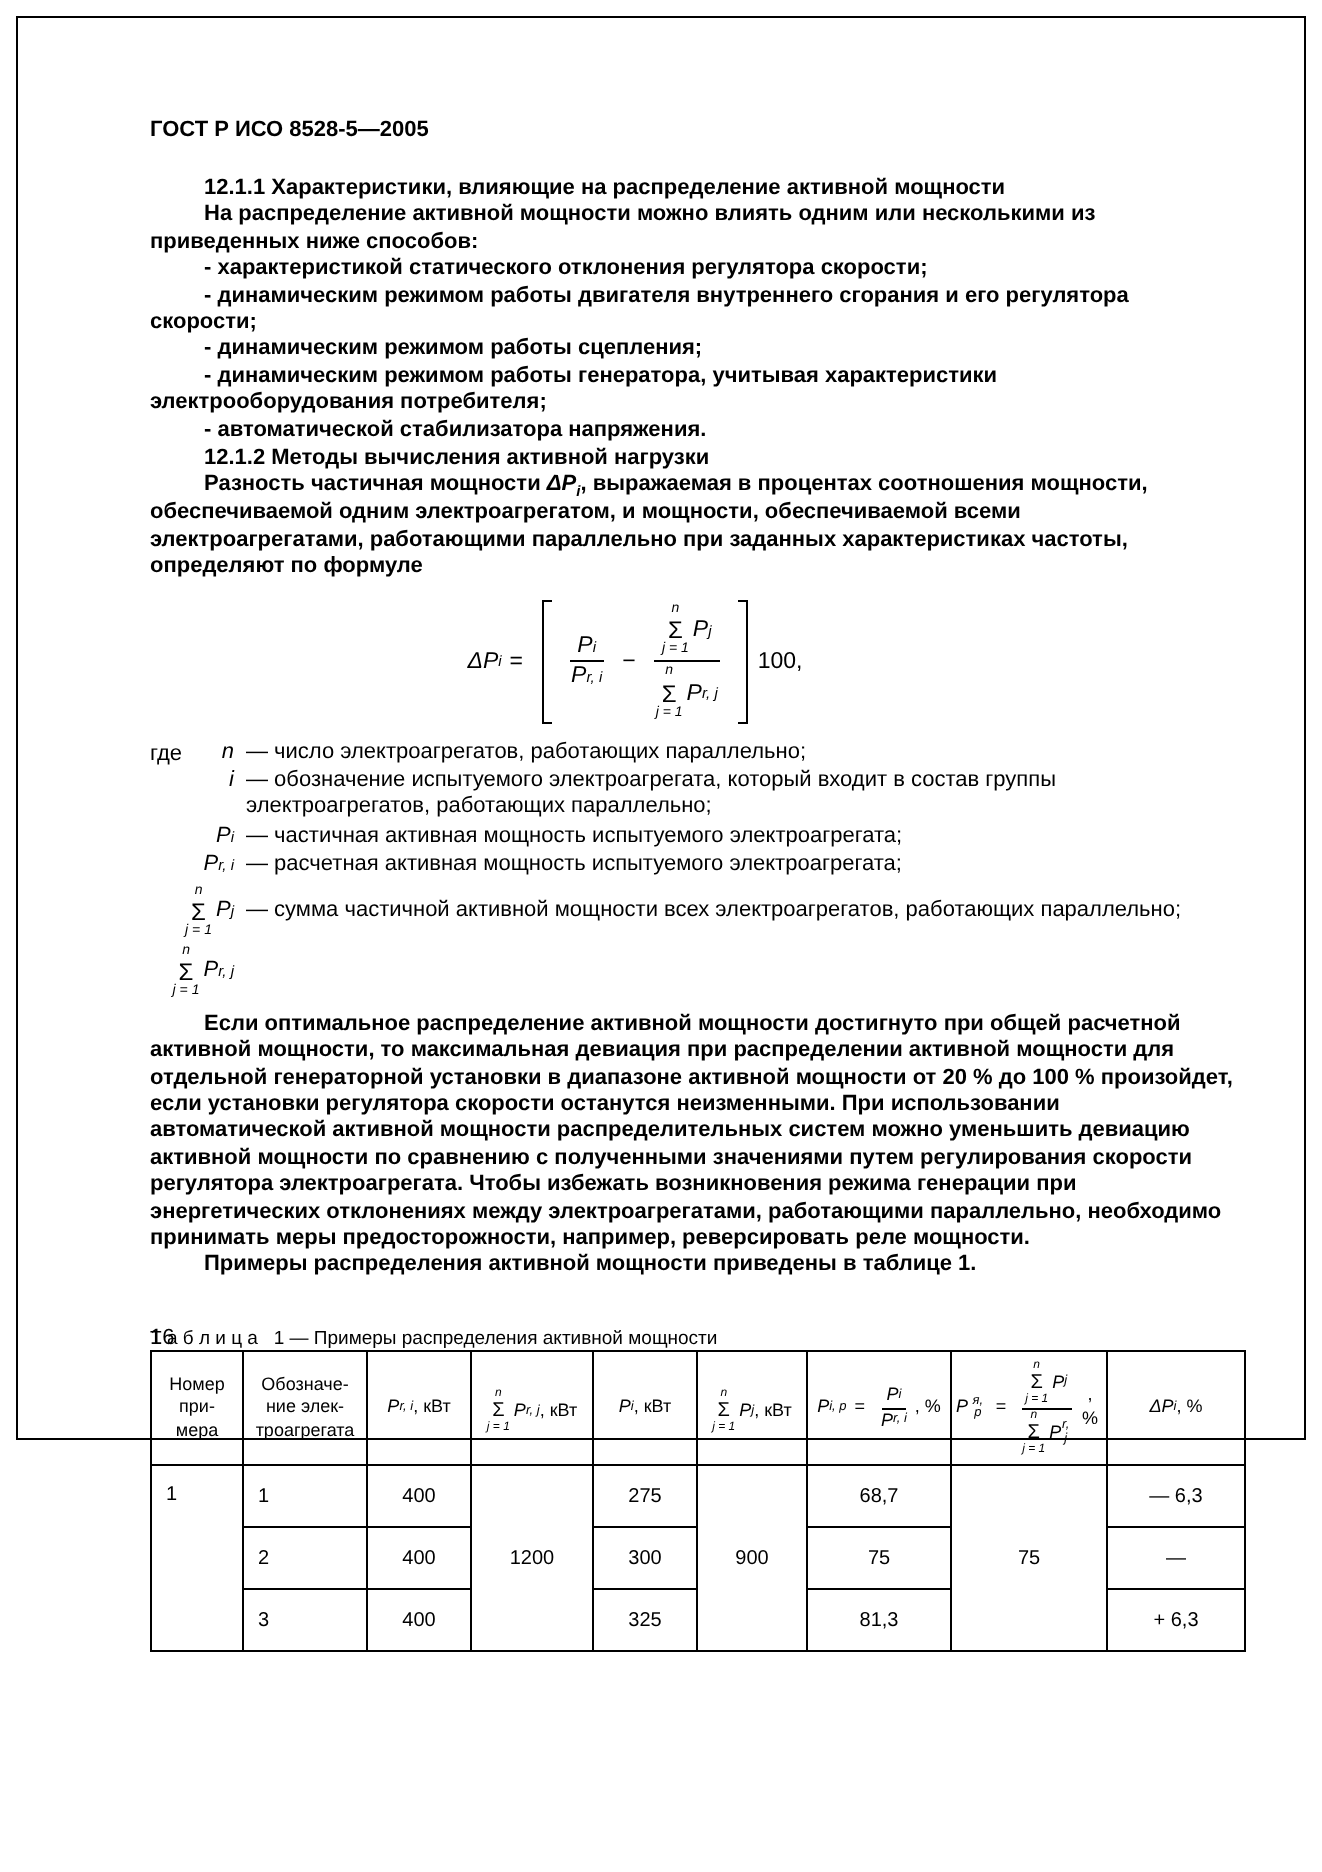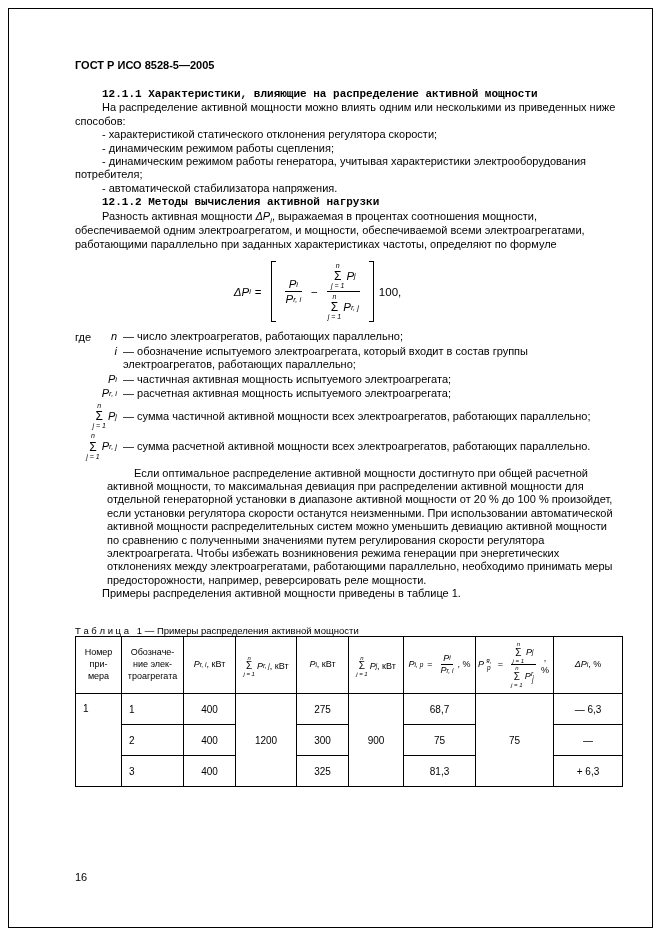--- a/index.html
+++ b/index.html
@@ -2,26 +2,26 @@
 <html><head>
 <meta charset="utf-8">
 <style>
   * { box-sizing: border-box; }
   html,body { margin:0; padding:0; }
   body {
     width:661px; height:936px; background:#ffffff; color:#000;
     font-family:"Liberation Sans", sans-serif; position:relative; overflow:hidden;
   }
   .page {
-    position:absolute; left:8px; top:8px; width:645px; height:920px;
+    position:absolute; left:8px; top:8px; width:645px; height:712px;
     border:1.5px solid #000; padding:50px 32px 0 66px;
   }
   .doc-header { font-weight:bold; font-size:11px; margin-bottom:17px; }
-  p { margin:0; font-size:11px; line-height:13.4px; text-indent:27px; }
-  p.h { font-weight:bold; margin-top:1px;font-family:Liberation Mono, monospace; }
+  p { margin:0; font-size:11px; line-height:13.4px; text-indent:27px;font-weight:bold; }
+  p.h { font-weight:bold; margin-top:1px; }
   .v { font-style:italic; }
   sub { font-size:7.5px; font-style:italic; line-height:1; }
   
   .formula { display:flex; justify-content:center; align-items:center; margin:10px 60px 8px 0; font-size:11.5px; }
   .eq { margin:0 4px; }
   .frac { display:inline-flex; flex-direction:column; align-items:center; margin:0 2px; }
   .frac .num, .frac .den { display:flex; align-items:center; justify-content:center; padding:1px 4px; }
   .frac .num { border-bottom:1px solid #000; }
   .sum { display:inline-flex; flex-direction:column; align-items:center; margin-right:2px; }
   .sum .top { font-size:7px; font-style:italic; line-height:1.15; }
@@ -31,21 +31,21 @@
   .brk { width:5px; align-self:stretch; }
   .brk.l { border:1.3px solid #000; border-right:none; margin-right:4px; }
   .brk.r { border:1.3px solid #000; border-left:none; margin-left:4px; }
   
   .where-list { position:relative; margin-top:3px; }
   .lead { position:absolute; left:0; top:1px; font-size:11px; }
   .where { display:flex; align-items:flex-start; font-size:11px; line-height:13.4px; margin-bottom:1px; }
   .where.tall { align-items:center; margin:2px 0; }
   .where .term { flex:0 0 48px; display:flex; justify-content:flex-end; align-items:center; padding-right:6px; }
   .where .desc { flex:1; }
-  .tail { margin-top:6px;margin-left:32px; }
+  .tail { margin-top:6px; }
   .h1213 { margin-top:7px; }
   
   .tbl-caption { font-size:9.5px; margin:24px 0 0; white-space:pre; }
   table.data { border-collapse:collapse; width:547px; table-layout:fixed; }
   .data th, .data td { border:1px solid #000; }
   .data th { font-weight:normal; font-size:9px; padding:4px 2px; vertical-align:middle; text-align:center; line-height:1.3; }
   .data td { font-size:10px; height:31px; text-align:center; vertical-align:middle; }
   .data td.left { text-align:left; padding-left:7px; }
   .data td.topleft { text-align:left; vertical-align:top; padding:9px 0 0 7px; }
   .hmath { display:inline-flex; align-items:center; justify-content:center; }
@@ -58,26 +58,27 @@
 </head>
 <body>
 
 <div class="page">
 
   <div class="doc-header">ГОСТ Р ИСО 8528-5—2005</div>
 
   <p class="h">12.1.1  Характеристики, влияющие на распределение активной мощности</p>
   <p>На распределение активной мощности можно влиять одним или несколькими из приведенных ниже способов:</p>
   <p>- характеристикой статического отклонения регулятора скорости;</p>
+  <p>- динамическим режимом работы двигателя внутреннего сгорания и его регулятора скорости;</p>
   <p>- динамическим режимом работы сцепления;</p>
   <p>- динамическим режимом работы генератора, учитывая характеристики электрооборудования потребителя;</p>
   <p>- автоматической стабилизатора напряжения.</p>
 
   <p class="h">12.1.2  Методы вычисления активной нагрузки</p>
-  <p><span>Разность активная мощности </span><span class="v">ΔP</span><sub>i</sub><span>, выражаемая в процентах соотношения мощности, обеспечиваемой одним электроагрегатом, и мощности, обеспечиваемой всеми электроагрегатами, работающими параллельно при заданных характеристиках частоты, определяют по формуле</span></p>
+  <p><span>Разность частичная мощности </span><span class="v">ΔP</span><sub>i</sub><span>, выражаемая в процентах соотношения мощности, обеспечиваемой одним электроагрегатом, и мощности, обеспечиваемой всеми электроагрегатами, работающими параллельно при заданных характеристиках частоты, определяют по формуле</span></p>
 
   <div class="formula">
     <span class="v">ΔP</span>
       <sub>i</sub>
     <span class="eq">=</span>
     <span class="brkgrp">
       <span class="brk l"></span>
       <span class="frac">
         <span class="num">
             <span class="v">P</span>
@@ -157,21 +158,20 @@
     <div class="where tall">
       <span class="term">
         <span class="sum">
             <span class="top">n</span>
             <span class="sig">Σ</span>
             <span class="bot">j = 1</span>
           </span>
         <span class="v">P</span>
           <sub>r, j</sub>
       </span>
-      <span class="desc">— сумма расчетной активной мощности всех электроагрегатов, работающих параллельно.</span>
     </div>
   </div>
 
   <p class="tail">Если оптимальное распределение активной мощности достигнуто при общей расчетной активной мощности, то максимальная девиация при распределении активной мощности для отдельной генераторной установки в диапазоне активной мощности от 20 % до 100 % произойдет, если установки регулятора скорости останутся неизменными. При использовании автоматической активной мощности распределительных систем можно уменьшить девиацию активной мощности по сравнению с полученными значениями путем регулирования скорости регулятора электроагрегата. Чтобы избежать возникновения режима генерации при энергетических отклонениях между электроагрегатами, работающими параллельно, необходимо принимать меры предосторожности, например, реверсировать реле мощности.</p>
 
   <p>Примеры распределения активной мощности приведены в таблице 1.</p>
 
   <div class="tbl-caption">Т а б л и ц а   1 — Примеры распределения активной мощности</div>
 
   <table class="data">

